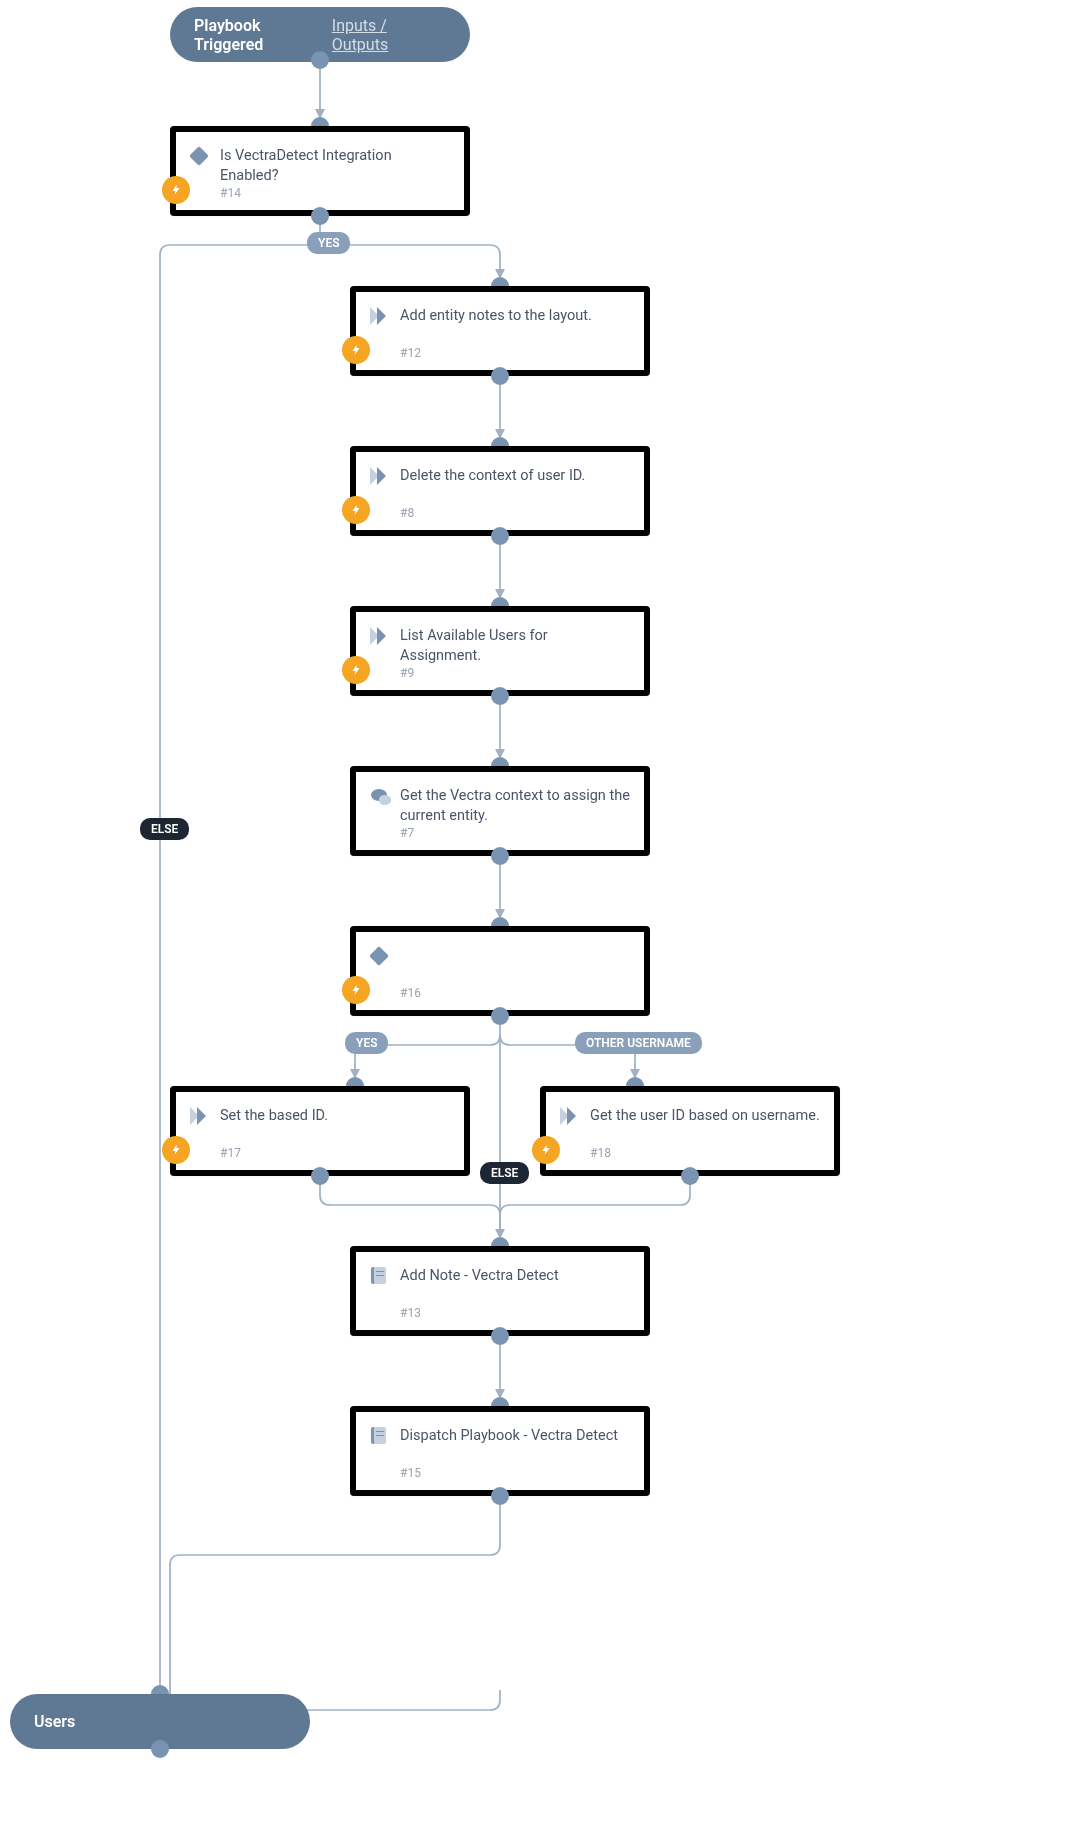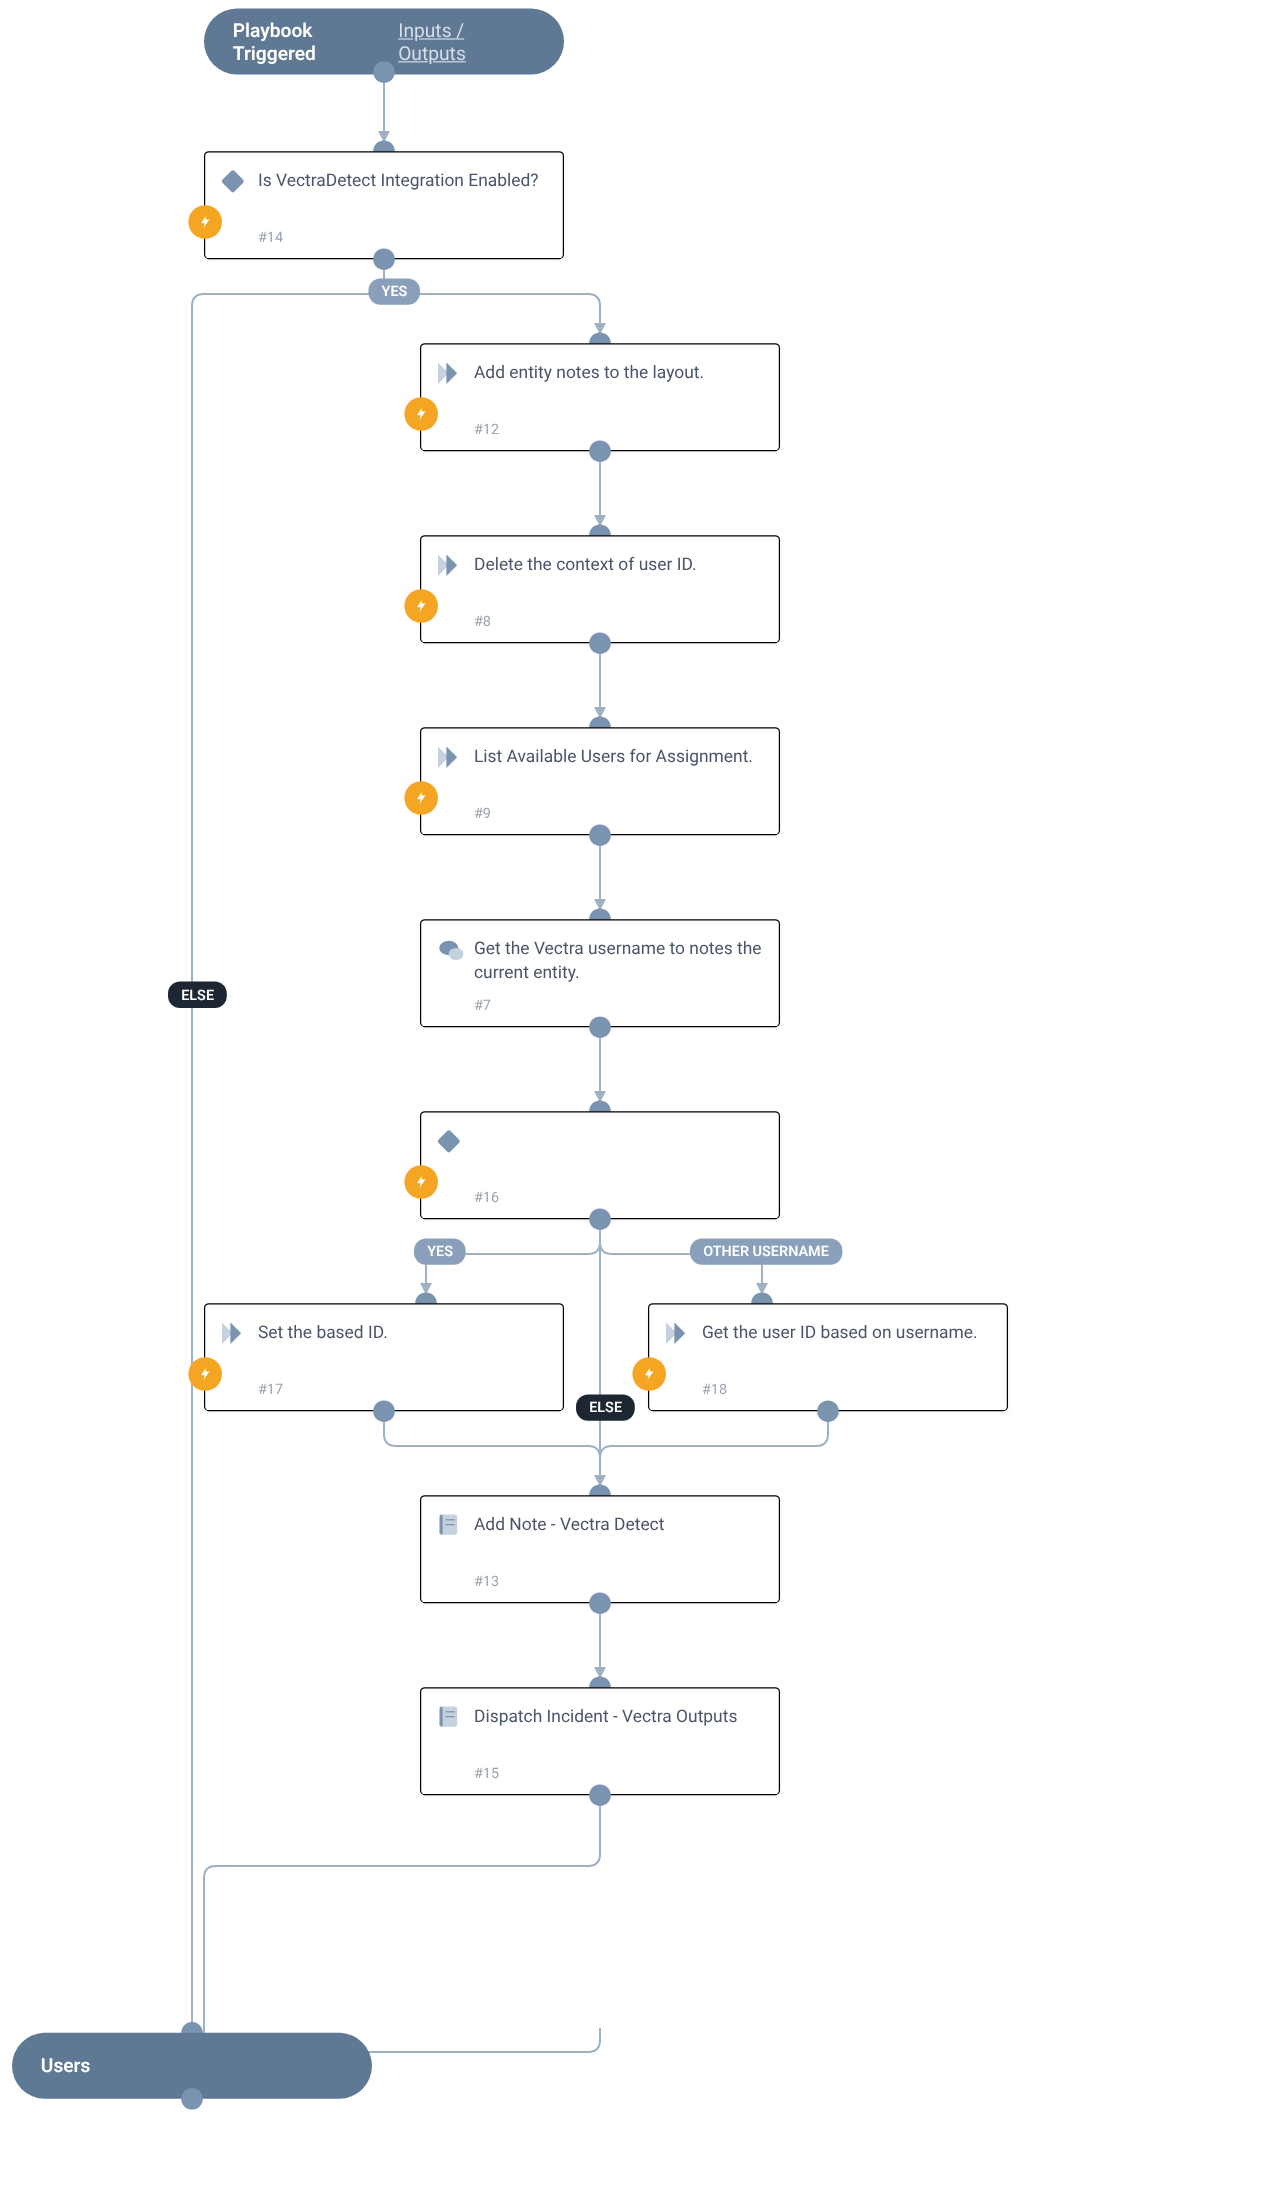--- a/index.html
+++ b/index.html
@@ -42,21 +42,21 @@
     text-decoration: underline;
     cursor: pointer;
     margin-left: auto;
   }
   
   .card {
     position: absolute;
     width: 300px;
     height: 90px;
     background: #ffffff;
-    border: 1px solid #000000;
+    border: 6px solid #000000;
     border-radius: 4px;
     box-shadow: 0 1px 3px rgba(0,0,0,0.05);
     box-sizing: border-box;
     padding: 14px 14px 14px 44px;
   }
   .card .title {
     font-size: 14.5px;
     color: #4a5568;
     line-height: 1.35;
   }
@@ -275,21 +275,21 @@
       <svg viewBox="0 0 24 24">
           <path d="M13 2 L5 14 H11 L9 22 L19 8 H13 Z" fill="#ffffff"></path>
         </svg>
     </div>
   </div>
   <div class="port" style="left:491px; top:687px;"></div>
 
   <div class="port" style="left:491px; top:757px;"></div>
   <div class="card" style="left:350px; top:766px;">
     <span class="type-icon chat"></span>
-    <div class="title">Get the Vectra username to notes the current entity.</div>
+    <div class="title">Get the Vectra context to assign the current entity.</div>
     <div class="task-id">#7</div>
   </div>
   <div class="port" style="left:491px; top:847px;"></div>
 
   <div class="port" style="left:491px; top:917px;"></div>
   <div class="card" style="left:350px; top:926px;">
     <span class="type-icon diamond"></span>
     <div class="task-id">#16</div>
     <div class="bolt" style="top:44px;">
       <svg viewBox="0 0 24 24">
@@ -334,21 +334,21 @@
   <div class="card" style="left:350px; top:1246px;">
     <span class="type-icon book"></span>
     <div class="title">Add Note - Vectra Detect</div>
     <div class="task-id">#13</div>
   </div>
   <div class="port" style="left:491px; top:1327px;"></div>
 
   <div class="port" style="left:491px; top:1397px;"></div>
   <div class="card" style="left:350px; top:1406px;">
     <span class="type-icon book"></span>
-    <div class="title">Dispatch Incident - Vectra Outputs</div>
+    <div class="title">Dispatch Playbook - Vectra Detect</div>
     <div class="task-id">#15</div>
   </div>
   <div class="port" style="left:491px; top:1487px;"></div>
 
   <div class="branch else" style="left:140px; top:818px;">ELSE</div>
 
   <div class="port" style="left:151px; top:1685px;"></div>
   <div class="pill" style="left:10px; top:1694px; width:300px; height:55px; padding:0 24px;">
     <span class="title">Users</span>
   </div>

